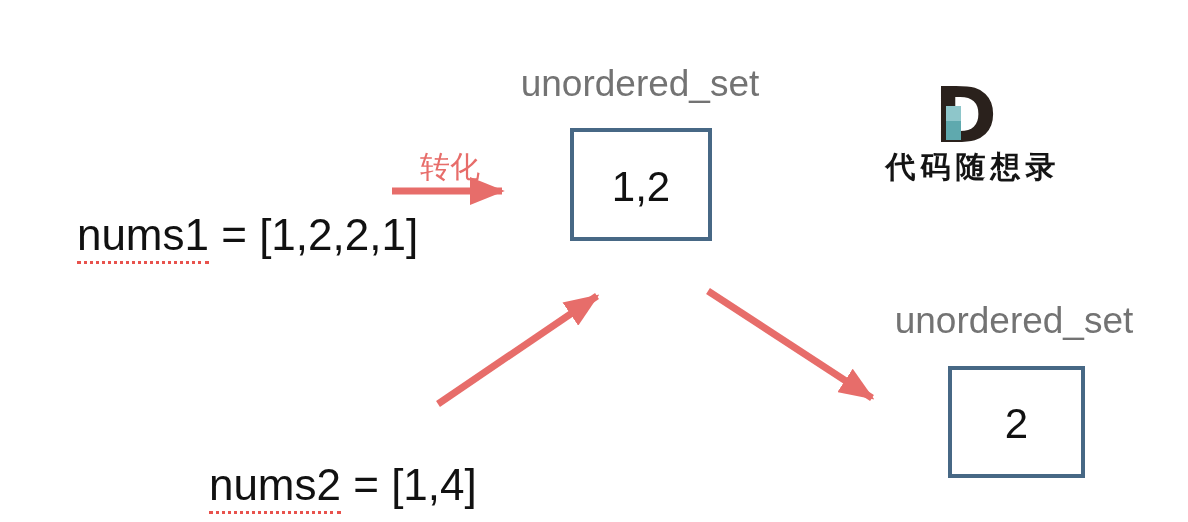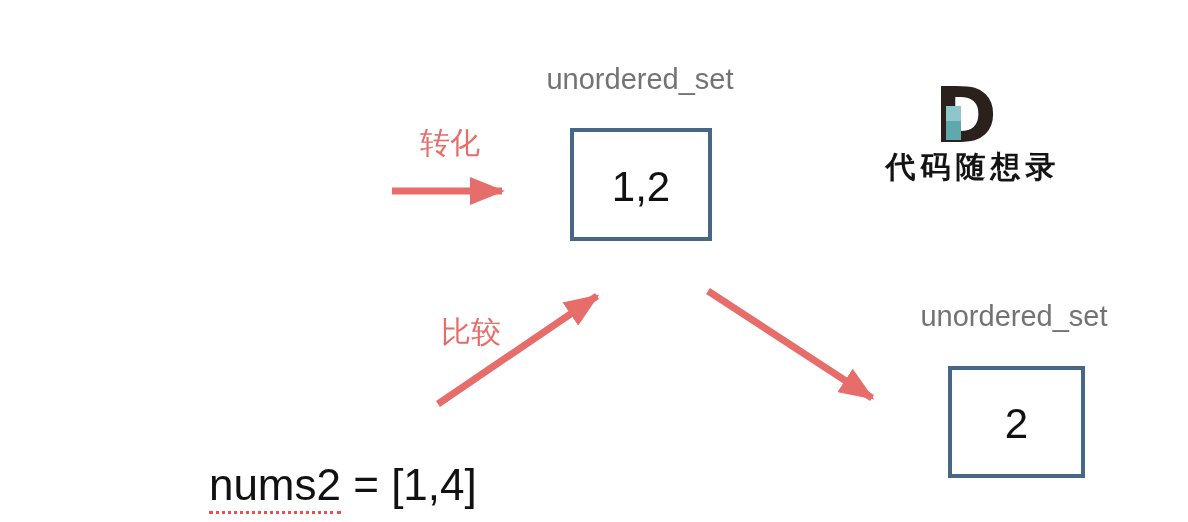--- a/index.html
+++ b/index.html
@@ -35,26 +35,27 @@
   .misspell{
     border-bottom:3px dotted var(--underline-red);
     padding-bottom:2px;
   }
   .arrow-label{
     position:absolute;
     width:110px;
     text-align:center;
     font-size:30px;
     color:var(--accent-red);
+    margin-top:24px;
   }
   .set-title{
     position:absolute;
     width:400px;
     text-align:center;
-    font-size:29px;
+    font-size:37px;
     color:var(--label-gray);
   }
   .set-box{
     position:absolute;
     border:4px solid var(--box-border);
     background:#ffffff;
     display:flex;
     align-items:center;
     justify-content:center;
     text-align:right;
@@ -99,27 +100,29 @@
     <defs>
       <marker id="ah" markerWidth="5" markerHeight="4" refX="4.6" refY="2" orient="auto">
         <polygon points="0 0, 5 2, 0 4"></polygon>
       </marker>
     </defs>
     <line x1="392" y1="191" x2="502" y2="191" marker-end="url(#ah)"></line>
     <line x1="438" y1="404" x2="597" y2="296" marker-end="url(#ah)"></line>
     <line x1="708" y1="291" x2="872" y2="398" marker-end="url(#ah)"></line>
   </svg>
 
+  <div class="nums" style="left:28px;top:160px;">
+    <span class="misspell">nums1</span><span> = [1,2,2,1]</span>
+  </div>
 
   <div class="nums" style="left:160px;top:410px;">
     <span class="misspell">nums2</span><span> = [1,4]</span>
   </div>
 
   <div class="arrow-label" style="left:395px;top:123px;">转化</div>
-  <div class="arrow-label" style="left:416px;top:312px;">比较</div>
 
   <div class="set-title" style="left:440px;top:63px;">unordered_set</div>
   <div class="set-box" style="left:570px;top:128px;width:142px;height:113px;">
     <span>1,2</span>
   </div>
 
   <div class="set-title" style="left:814px;top:300px;">unordered_set</div>
   <div class="set-box" style="left:948px;top:366px;width:137px;height:112px;">
     <span>2</span>
   </div>

